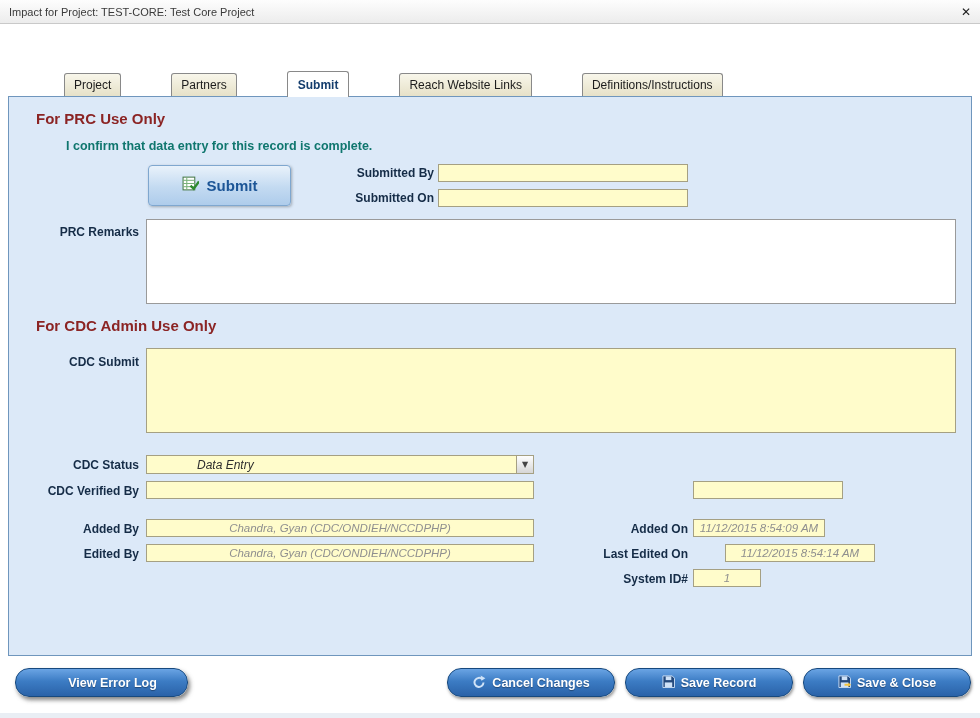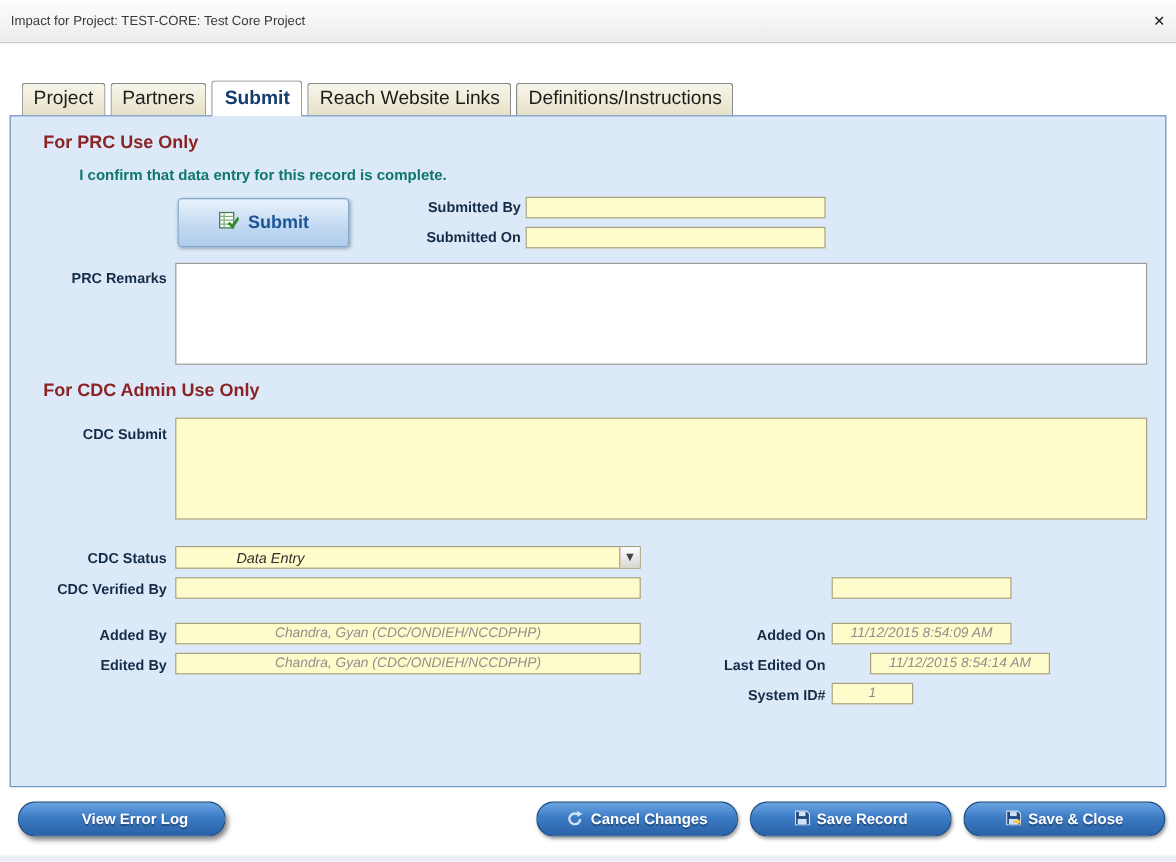--- a/index.html
+++ b/index.html
@@ -2,41 +2,41 @@
 <html><head>
 <meta charset="utf-8">
 <style>
   * { margin:0; padding:0; box-sizing:border-box; }
   html,body { width:980px; height:718px; }
   body { font-family:"Liberation Sans", sans-serif; background:#ffffff; position:relative; overflow:hidden; }
 
   .window { position:absolute; inset:0; background:#fff; }
 
   
-  .titlebar { position:absolute; left:0; top:0; width:100%; height:36px;
+  .titlebar { position:absolute; left:0; top:0; width:100%; height:24px;
     background:linear-gradient(#fdfdfd,#ececec); border-bottom:1px solid #c9c9c9;
     display:flex; align-items:center; padding:0 9px; }
   .titlebar .title-text { font-size:11px; color:#3a3a3a; }
   .titlebar .close { margin-left:auto; font-size:12px; color:#1a1a1a; cursor:pointer;
     font-family:"DejaVu Sans", sans-serif; line-height:1; }
 
   
   .header { position:absolute; left:0; top:20px; width:100%; height:46px;
     background:linear-gradient(180deg,#1c5694,#143d6d); display:flex; align-items:center; }
   .note-icon { margin-left:26px; display:flex; }
   .header h1 { color:#ffffff; font-size:21px; margin-left:14px; letter-spacing:.2px; font-weight:bold; }
   .header-links { position:absolute; right:10px; top:5px; display:flex; flex-direction:column; align-items:flex-end; gap:4px; }
   .header-links a { color:#f2e28e; font-size:11px; font-style:italic; font-weight:bold;
     text-decoration:underline; cursor:pointer; }
 
   
   .tabbar { position:absolute; left:18px; top:71px; height:25px; display:flex; align-items:flex-end; z-index:5; }
-  .tab { font-size:16px; color:#1c1c1c; background:linear-gradient(#f8f6ea,#e6e1c8);
+  .tab { font-size:12px; color:#1c1c1c; background:linear-gradient(#f8f6ea,#e6e1c8);
     border:1px solid #898989; border-bottom:none; border-radius:3px 3px 0 0;
-    padding:4px 9px; margin-right:4px; cursor:pointer; white-space:nowrap; }
+    padding:4px 9px; margin-right:4px; cursor:pointer; white-space:nowrap;margin-left:46px; }
   .tab.active { background:#ffffff; color:#143d6d; font-weight:bold;
     padding:6px 10px 5px; margin-bottom:-1px; position:relative; z-index:6; }
 
   
   .panel { position:absolute; left:8px; top:96px; width:964px; height:560px;
     background:#dce9f8; border:1px solid #6f96bd; }
 
   .h-maroon { position:absolute; font-size:15px; font-weight:bold; color:#8b2424; }
   .confirm { position:absolute; left:57px; top:42px; font-size:12.5px; font-weight:bold; color:#0f766e; }
 
@@ -142,21 +142,21 @@
 
     <div class="lbl" style="left:0; width:130px; top:385px;">CDC Verified By</div>
     <input class="field" style="left: 137px; top: 384px; width: 388px;" value="">
 
     <input class="field" style="left: 684px; top: 384px; width: 150px;" value="">
 
     <div class="lbl" style="left:0; width:130px; top:423px;">Added By</div>
     <div class="field ro" style="left:137px; top:422px; width:388px;">Chandra, Gyan (CDC/ONDIEH/NCCDPHP)</div>
 
     <div class="lbl" style="left:520px; width:159px; top:423px;">Added On</div>
-    <div class="field ro" style="left:684px; top:422px; width:150px;">11/12/2015 8:54:09 AM</div>
+    <div class="field ro" style="left:684px; top:422px; width:132px;">11/12/2015 8:54:09 AM</div>
 
     <div class="lbl" style="left:0; width:130px; top:448px;">Edited By</div>
     <div class="field ro" style="left:137px; top:447px; width:388px;">Chandra, Gyan (CDC/ONDIEH/NCCDPHP)</div>
 
     <div class="lbl" style="left:520px; width:159px; top:448px;">Last Edited On</div>
     <div class="field ro" style="left:684px; top:447px; width:150px;margin-left:32px;">11/12/2015 8:54:14 AM</div>
 
     <div class="lbl" style="left:520px; width:159px; top:473px;">System ID#</div>
     <div class="field ro" style="left:684px; top:472px; width:68px;">1</div>
 

